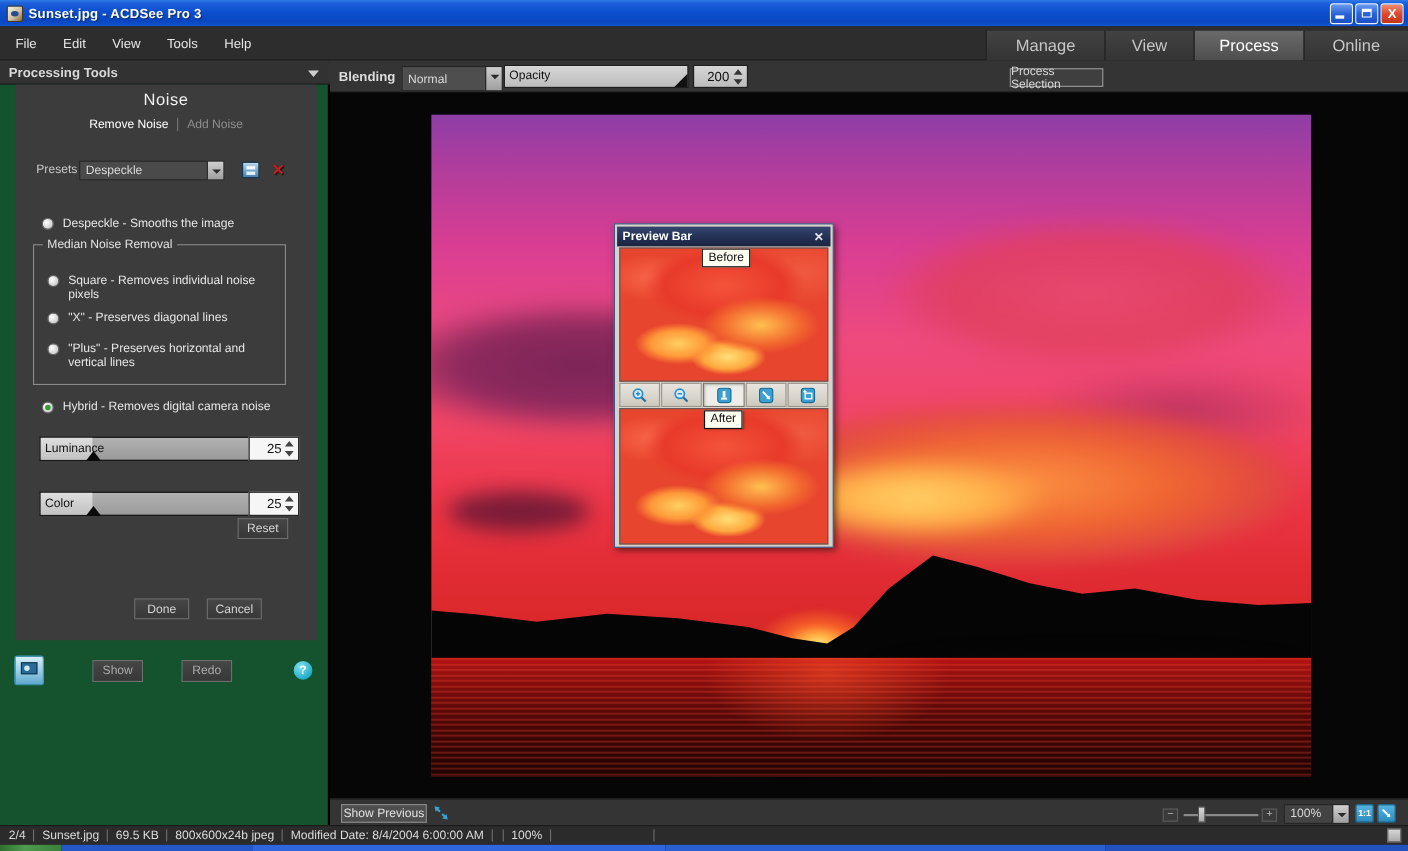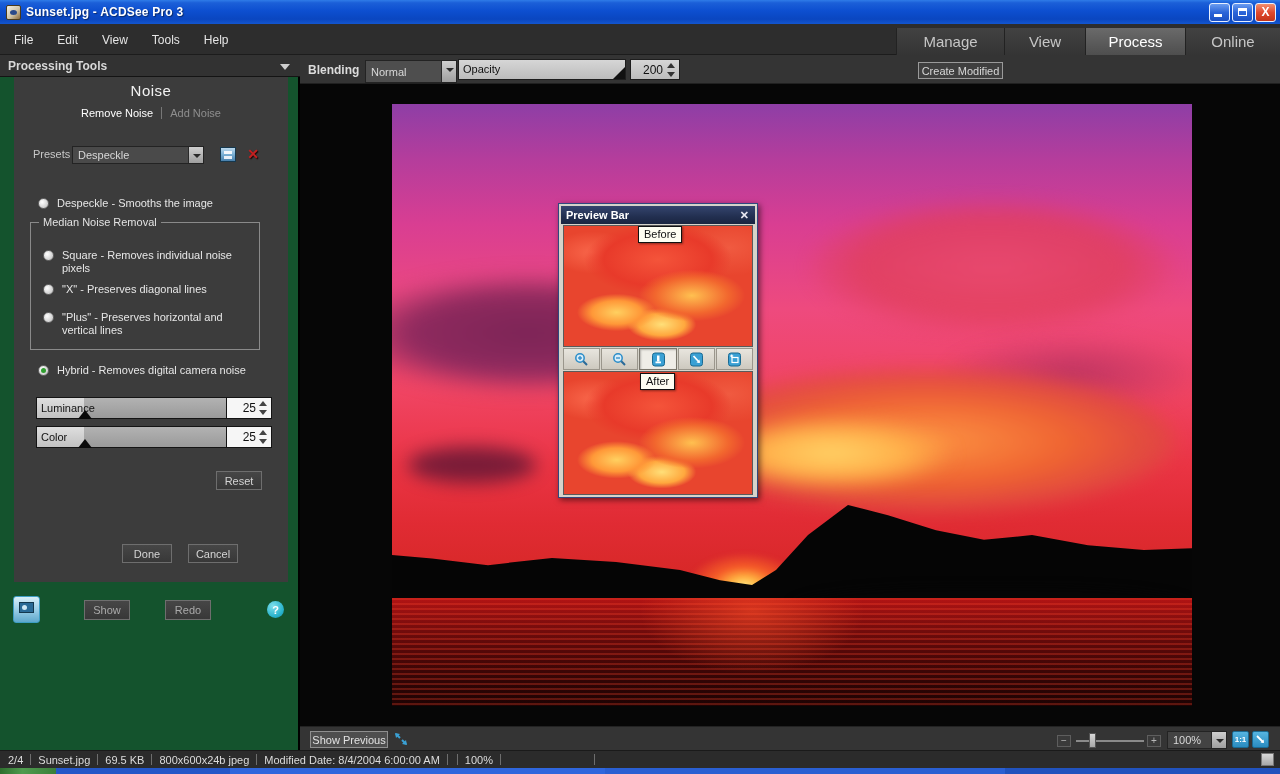--- a/index.html
+++ b/index.html
@@ -234,21 +234,21 @@
       <span class="olabel">Opacity</span>
       <span class="otri"></span>
     </div>
     <div class="opacity-val">
       <span>200</span>
       <span class="spin">
           <i class="up"></i>
           <i class="dn"></i>
         </span>
     </div>
-    <div class="create-sel">Create Modified</div>
+    <div class="create-sel">Process Selection</div>
   </div>
 
   <div class="sidebar">
     <div class="noise-card">
       <div class="noise-title">Noise</div>
       <div class="noise-tabs">
         <span class="on">Remove Noise</span>
         <span class="bar"></span>
         <span class="off">Add Noise</span>
       </div>
@@ -295,21 +295,21 @@
           <span class="sthumb"></span>
         </div>
         <div class="sval">
           <span>25</span>
           <span class="spin">
               <i class="up"></i>
               <i class="dn"></i>
             </span>
         </div>
       </div>
-      <div class="srow" style="top:349px;">
+      <div class="srow" style="top:370px;">
         <div class="strack">
           <span class="sfill"></span>
           <span class="slabel">Color</span>
           <span class="sthumb"></span>
         </div>
         <div class="sval">
           <span>25</span>
           <span class="spin">
               <i class="up"></i>
               <i class="dn"></i>

